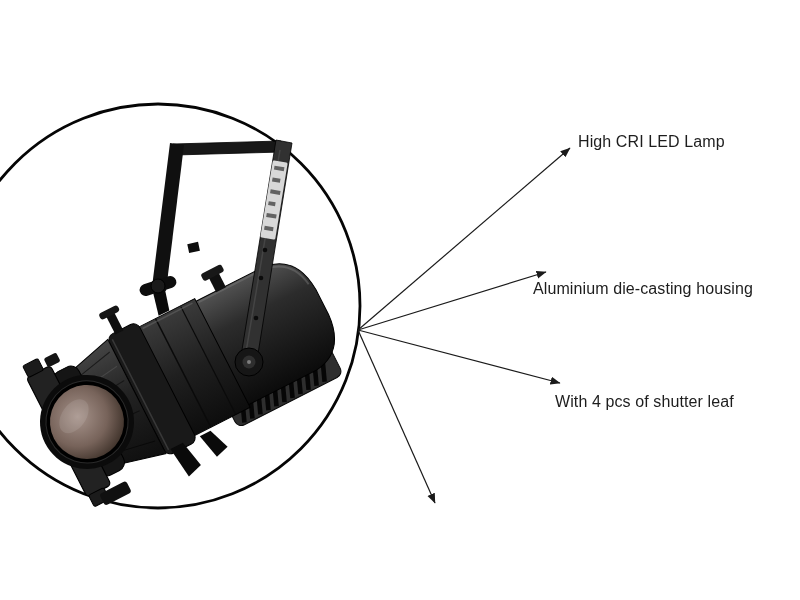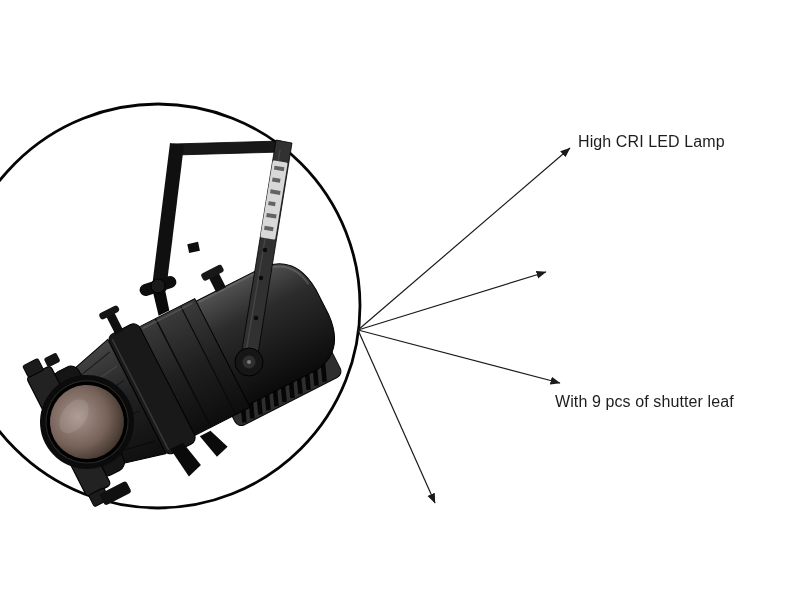--- a/index.html
+++ b/index.html
@@ -174,15 +174,16 @@
 
         <g transform="rotate(-18 158 286)">
           <rect x="139" y="280" width="38" height="12" rx="6" fill="#0d0d0d"></rect>
         </g>
         <circle cx="158" cy="286" r="7" fill="#1a1a1a" stroke="#000"></circle>
       </g>
     </g>
   </svg>
 
   <div class="ann-label lbl-1">High CRI LED Lamp</div>
-  <div class="ann-label lbl-3">With 9 pcs of shutter leaf</div>
+  <div class="ann-label lbl-2">Aluminium die-casting housing</div>
+  <div class="ann-label lbl-3">With 4 pcs of shutter leaf</div>
 
 </div>
 
 </body></html>

